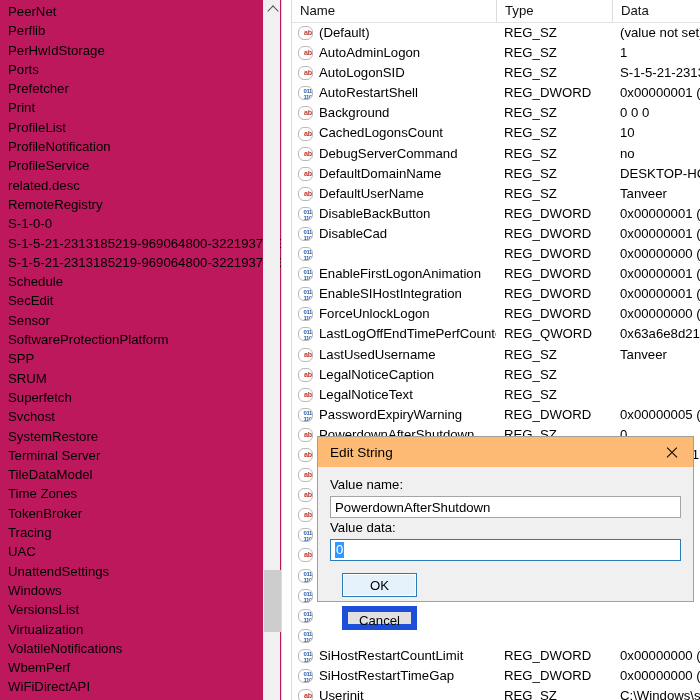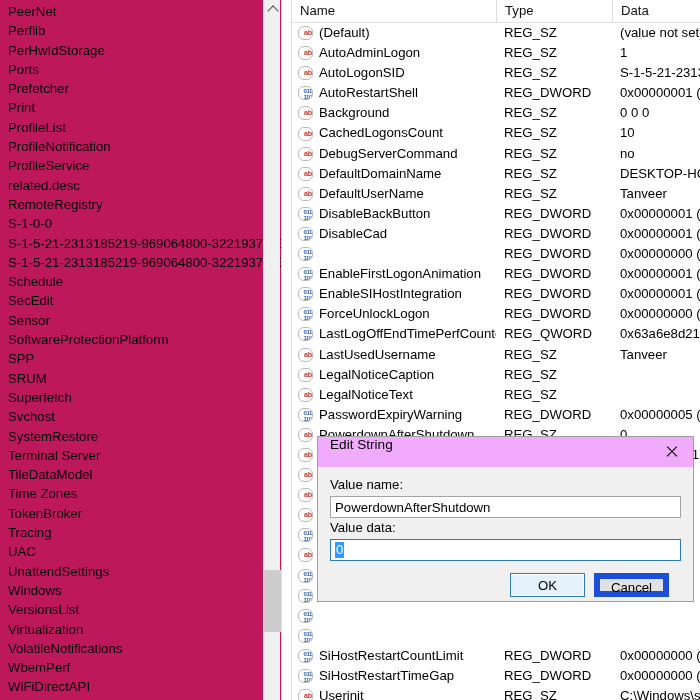--- a/index.html
+++ b/index.html
@@ -209,23 +209,23 @@
     background: #f0f0f0;
     border: 1px solid #a0a0a0;
     box-shadow: 0 0 0 0 rgba(0,0,0,0);
     box-sizing: border-box;
     z-index: 50;
     font-size: 13.2px;
   }
 
   .dialog-titlebar {
     height: 30px;
-    background: #f0abfc;
+    background: #fdba74;
     display: flex;
-    align-items: flex-start;
+    align-items: center;
     justify-content: space-between;
     padding-left: 12px;
     box-sizing: border-box;
   }
   .dialog-title {
     font-size: 13.6px;
     color: #000000;
   }
   .dialog-close {
     width: 44px;
@@ -291,20 +291,21 @@
     line-height: 16px;
     padding: 0 1px;
   }
 
   .dialog-buttons {
     display: flex;
     justify-content: flex-end;
     gap: 9px;
     padding: 12px 12px 0 12px;
     box-sizing: border-box;
+    flex-direction: column;
   }
   .dlg-btn {
     width: 75px;
     height: 24px;
     font-size: 13.2px;
     font-family: "Liberation Sans", sans-serif;
     background: #e1e1e1;
     border: 6px solid #1d4ed8;
     color: #000;
     cursor: default;

